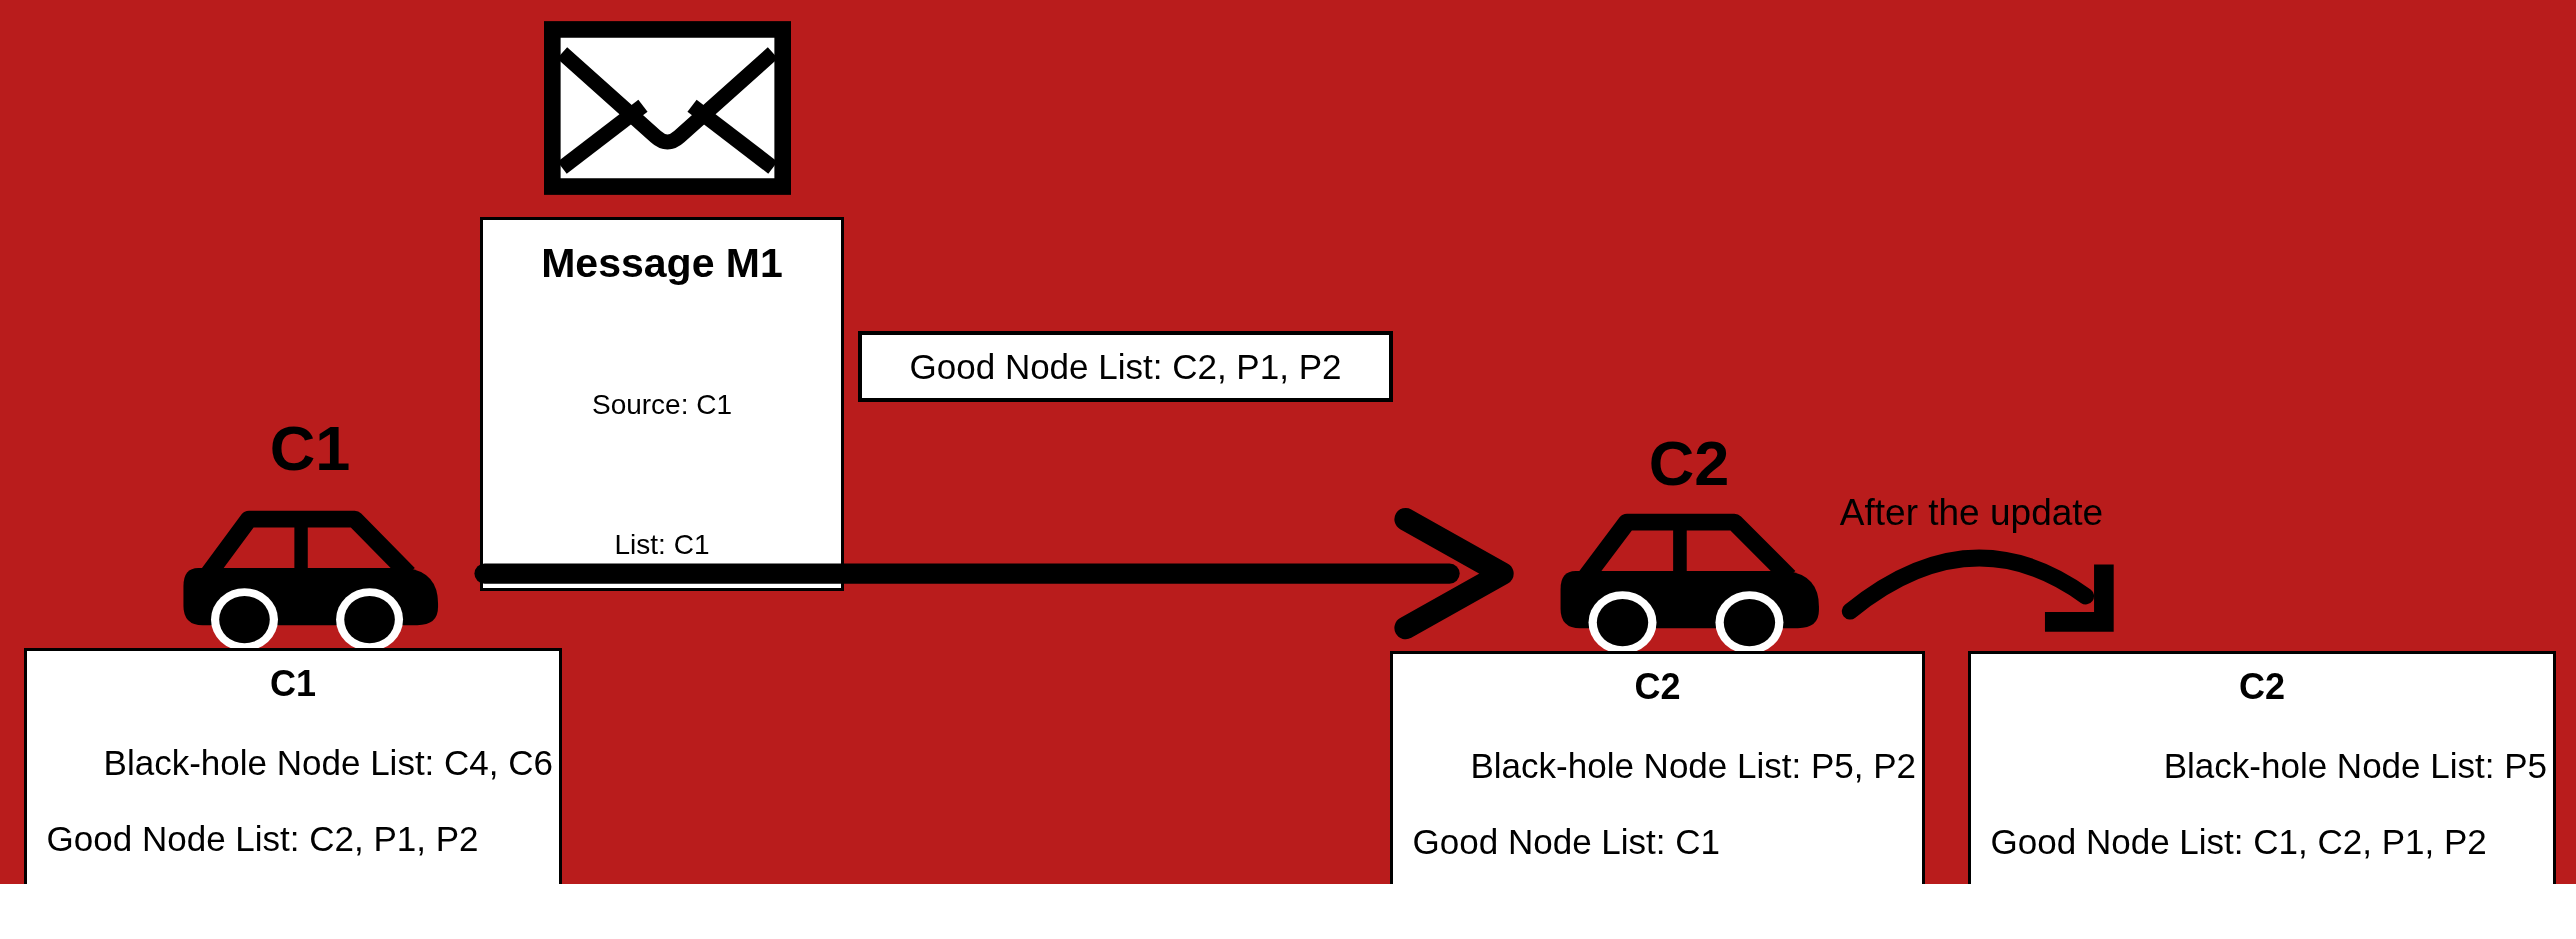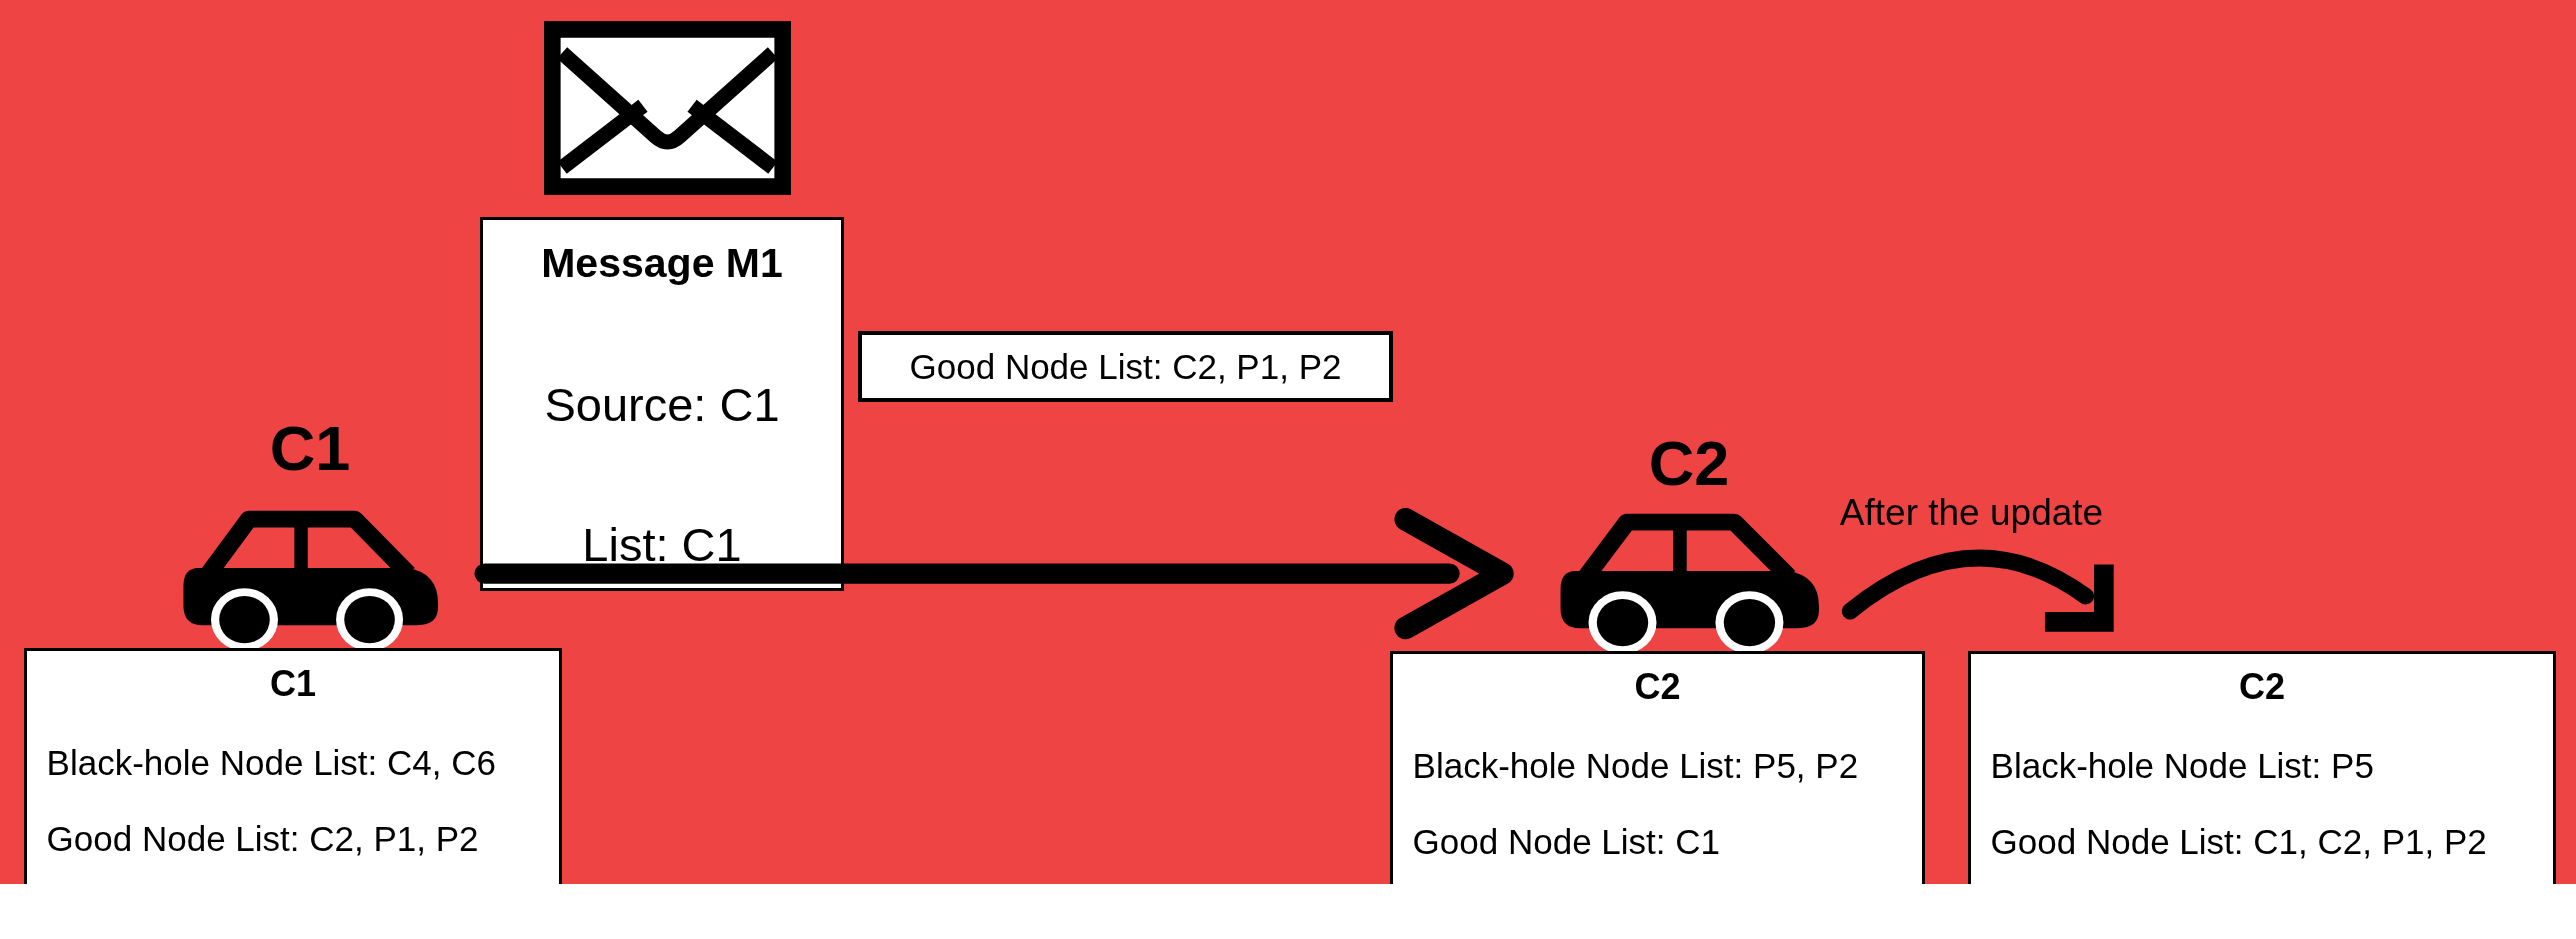--- a/index.html
+++ b/index.html
@@ -4,21 +4,21 @@
 <style>
   html, body {
     margin: 0;
     padding: 0;
     background: #ffffff;
   }
   #canvas {
     position: relative;
     width: 2576px;
     height: 884px;
-    background: #ef4444;
+    background: #b91c1c;
     color: #000000;
     font-family: "Liberation Sans", sans-serif;
     overflow: hidden;
   }
   .abs { position: absolute; }
 
   
   .message-box {
     left: 480px; top: 217px;
     width: 358px; height: 326px;
@@ -30,21 +30,21 @@
     padding: 21px 0;
     box-sizing: content-box;
     text-align: center;
   }
   .message-title {
     font-size: 41px;
     font-weight: bold;
     line-height: 45px;
   }
   .message-field {
-    font-size: 47px;
+    font-size: 28px;
     line-height: 44px;
   }
 
   
   .shared-box {
     left: 858px; top: 331px;
     width: 527px; height: 63px;
     border: 4.5px solid #000;
     background: #fff;
     display: flex;
@@ -89,21 +89,21 @@
     font-weight: bold;
     line-height: 42px;
   }
   .tbl-row {
     padding-left: 19.6px;
     padding-right: 6px;
     font-size: 35px;
     line-height: 42px;
     white-space: nowrap;
   }
-  .tbl-row.first  { margin-top: 37px; }
+  .tbl-row.first  { margin-top: 37px; text-align: right; }
   .tbl-row.second { margin-top: 34px; }
 
   svg { display: block; }
 </style>
 </head>
 <body>
 
 <div id="canvas">
 
   <svg class="abs" style="left:544px; top:21px;" width="247" height="174" viewBox="0 0 327 230" aria-hidden="true">

